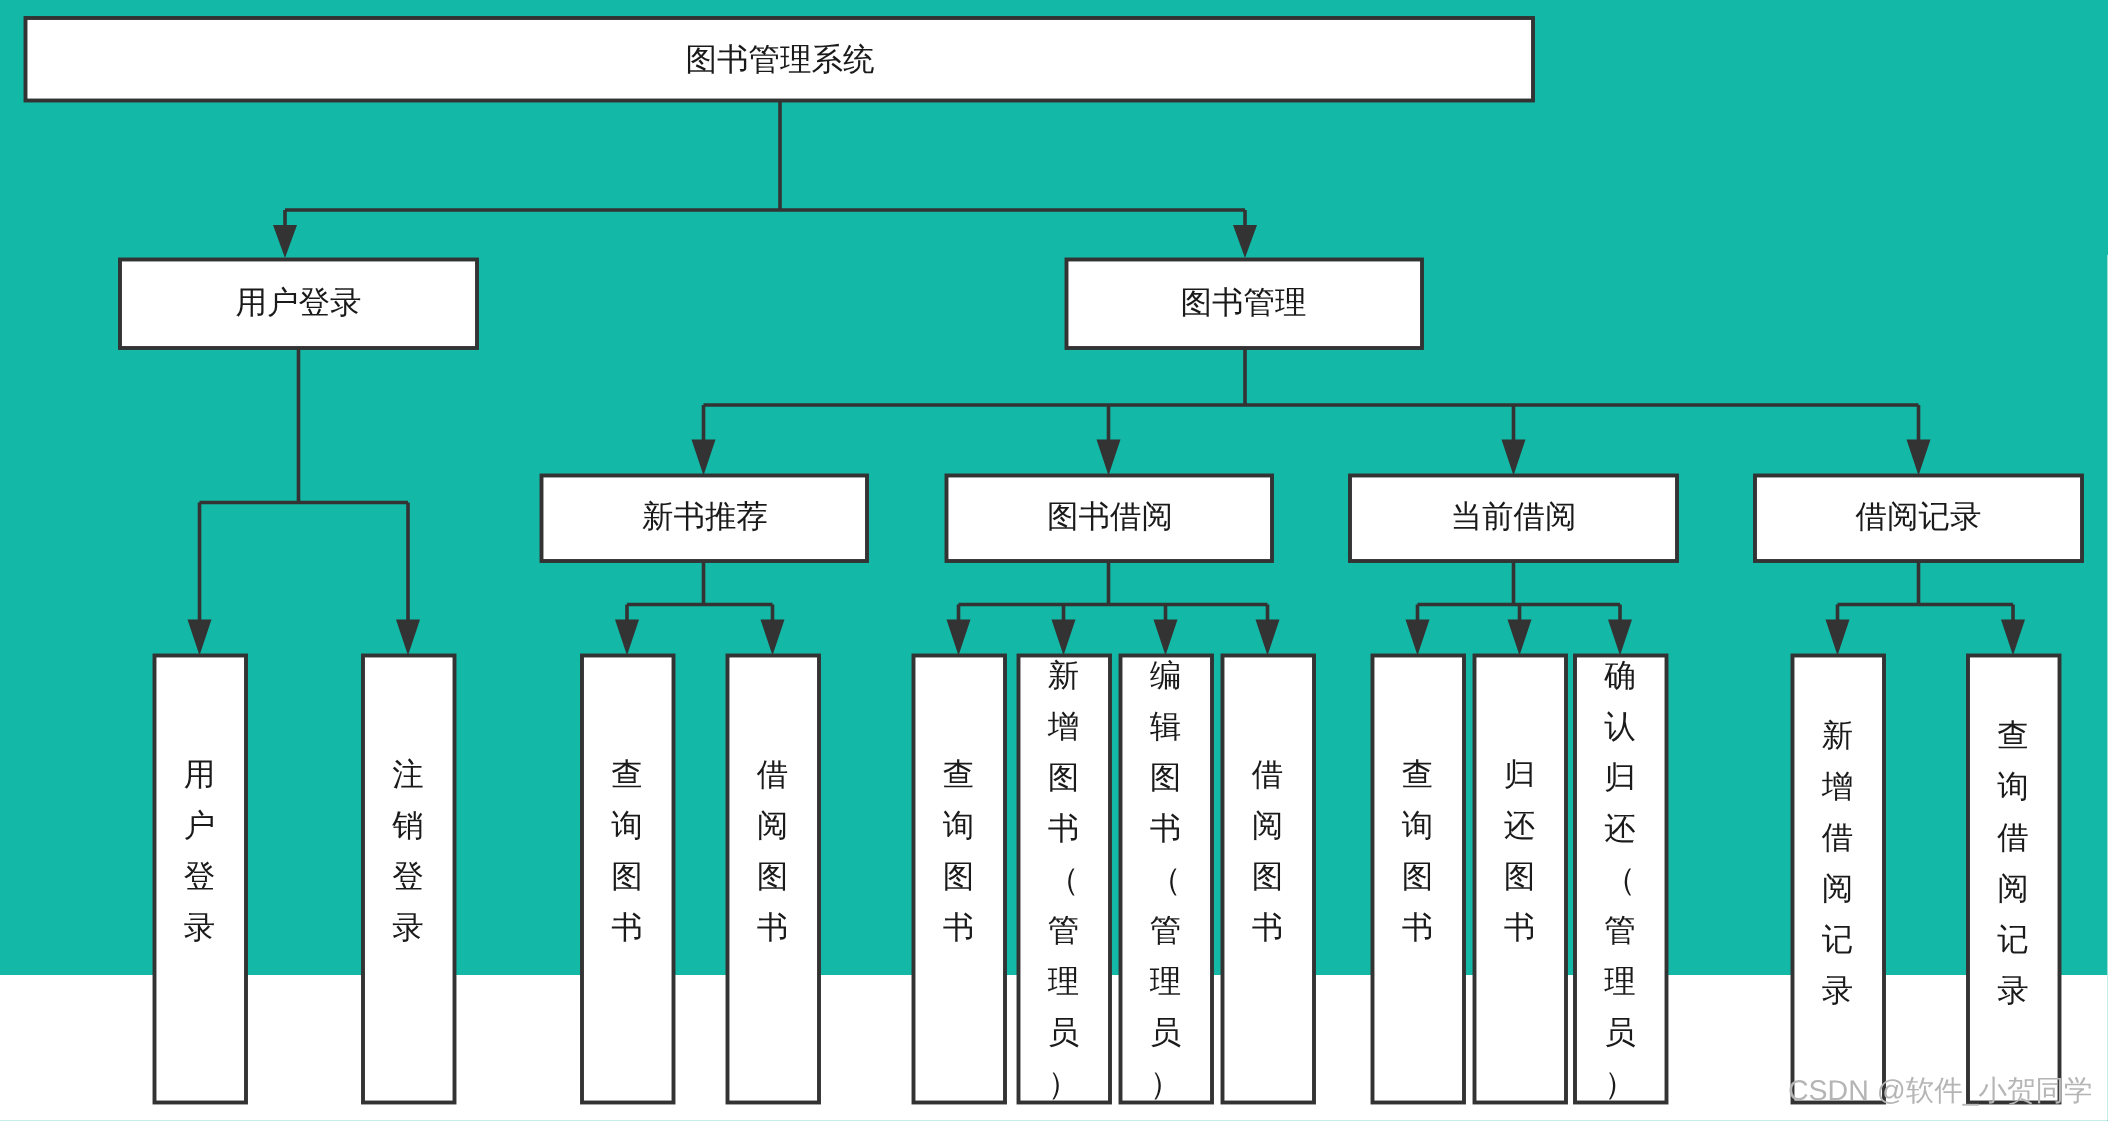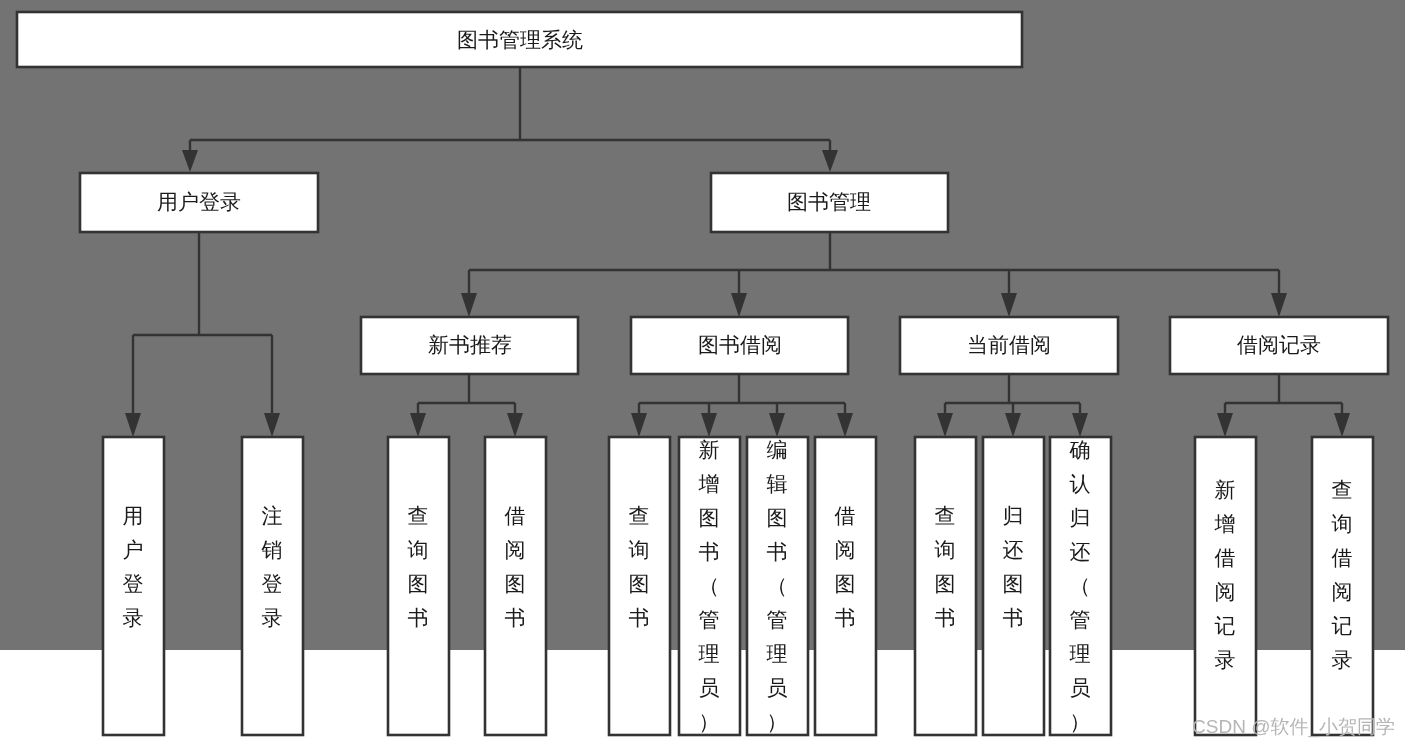--- a/index.html
+++ b/index.html
@@ -10,21 +10,21 @@
   body {
     width: 1405px;
     height: 747px;
     font-family: "Liberation Sans", "DejaVu Sans", sans-serif;
     overflow: hidden;
   }
   #diagram-root {
     position: relative;
     width: 1405px;
     height: 650px;
-    background: #737373;
+    background: #14b8a6;
   }
   svg.diagram-canvas {
     position: absolute;
     left: 0;
     top: 0;
     width: 1405px;
     height: 747px;
   }
   .node-box {
     fill: #ffffff;

